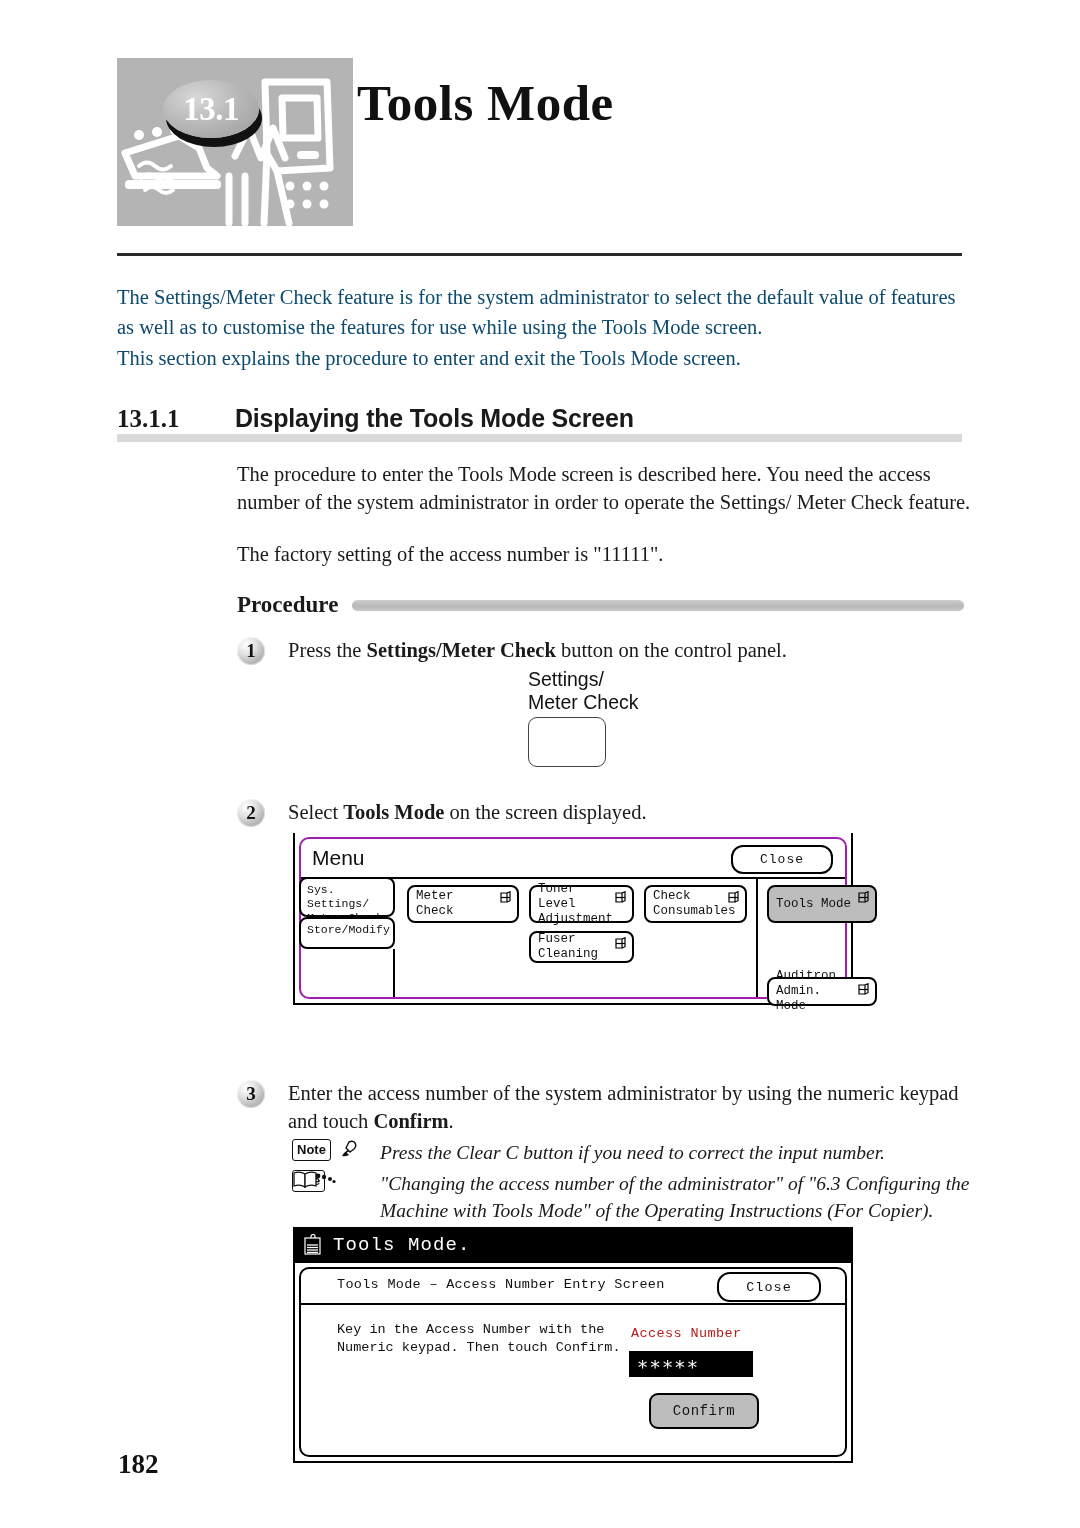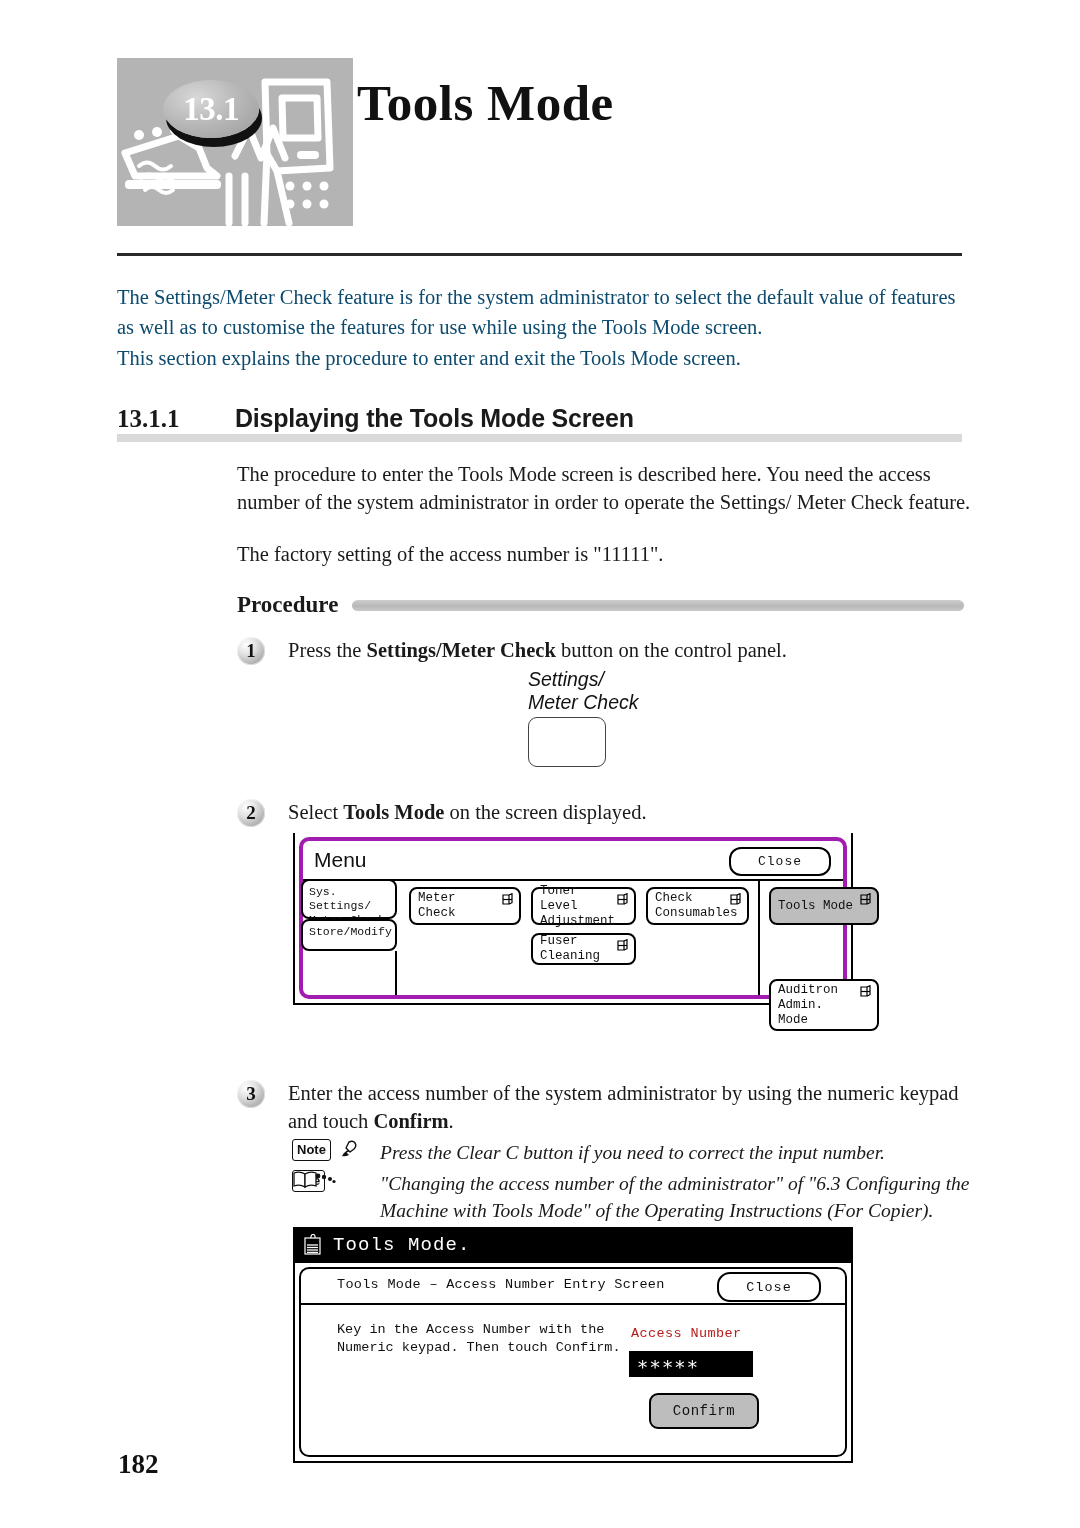--- a/index.html
+++ b/index.html
@@ -182,21 +182,20 @@
   #step3-badge { left: 237px; top: 1080px; }
   #step3-text  { top: 1080px; }
 
   
   #panel-button-illus {
     position: absolute;
     left: 528px;
     top: 668px;
     width: 160px;
     height: 100px;
-    font-style: italic;
   }
   #panel-button-label {
     font-family: "Liberation Sans", sans-serif;
     font-size: 19.5px;
     line-height: 23px;
     color: #111;
     white-space: pre-line;
   }
   #panel-button-key {
     margin-top: 3px;
@@ -273,21 +272,21 @@
     box-sizing: border-box;
   }
 
   
   #screen-menu { left: 293px; top: 833px; width: 560px; }
   #screen-menu .lcd-body { height: 172px; }
 
   #menu-outer {
     position: absolute;
     left: 4px; top: 4px; right: 4px; bottom: 4px;
-    border: 4px solid #a21caf;
+    border: 2px solid #a21caf;
     border-radius: 10px;
     box-sizing: border-box;
   }
   #menu-header {
     position: absolute;
     left: 0; top: 0; right: 0; height: 38px;
     display: flex; align-items: center;
   }
   #menu-header-label {
     margin-left: 11px;
@@ -376,21 +375,21 @@
     top: 4px;
     width: 12px;
     height: 13px;
   }
 
   #menu-btn-meter      { left: 106px; top: 6px;  width: 112px; height: 38px; }
   #menu-btn-toner      { left: 228px; top: 6px;  width: 105px; height: 38px; }
   #menu-btn-consum     { left: 343px; top: 6px;  width: 103px; height: 38px; }
   #menu-btn-tools      { left: 466px; top: 6px;  width: 110px; height: 38px; }
   #menu-btn-fuser      { left: 228px; top: 52px; width: 105px; height: 32px; }
-  #menu-btn-auditron   { left: 466px; top: 98px; width: 110px; height: 52px; }
+  #menu-btn-auditron   { left: 466px; top: 98px; width: 110px; height: 29px; }
 
   #menu-right-divider {
     position: absolute;
     left: 455px;
     top: 0;
     bottom: 0;
     width: 2px;
     background: #000;
   }
 

